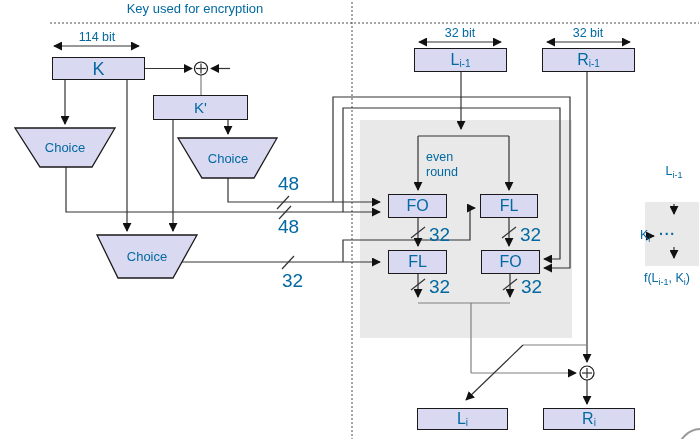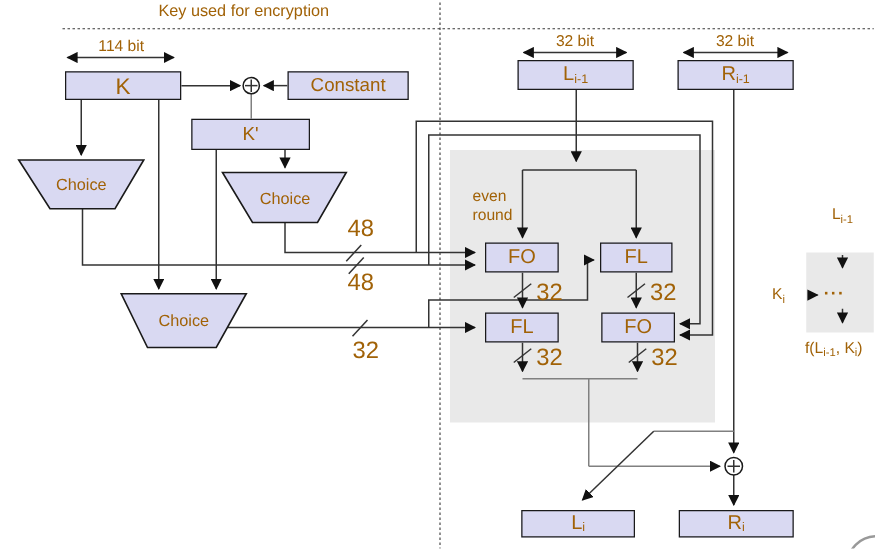--- a/index.html
+++ b/index.html
@@ -1,34 +1,34 @@
 <!DOCTYPE html>
 <html><head>
 <meta charset="utf-8">
 <style>
   html,body{margin:0;padding:0;background:#fff;}
   .canvas{
     position:relative;width:700px;height:439px;background:#ffffff;
-    font-family:"Liberation Sans",sans-serif;color:#a16207;overflow:hidden;
+    font-family:"Liberation Sans",sans-serif;color:#0369a1;overflow:hidden;
     --box-fill:#d9d9f2;--panel-fill:#e9e9e9;--line:#333333;--border:#1a1a1a;
   }
   svg.layer{position:absolute;left:0;top:0;width:700px;height:439px;}
   .box{
     position:absolute;display:flex;align-items:center;justify-content:center;
     background:var(--box-fill);border:1.4px solid var(--border);
     box-sizing:border-box;line-height:1;
   }
   .lbl{position:absolute;white-space:nowrap;line-height:1.2;}
   .ctr{text-align:center;}
   .sub{font-size:10px;transform:translateY(4px);display:inline-block;}
   .sub-sm{font-size:9px;transform:translateY(3px);display:inline-block;}
   .title{font-size:13px;}
   .small{font-size:12.5px;}
   .buslbl{font-size:19px;}
-  .wrap{white-space:normal;}
+  .wrap{white-space:normal;margin-left:48px;}
   .panel{fill:var(--panel-fill);}
   .trap{fill:var(--box-fill);stroke:var(--border);stroke-width:1.3;}
   .ln{stroke:var(--line);stroke-width:1.2;fill:none;}
   .lngray{stroke:#808080;stroke-width:1.2;fill:none;}
   .dash{stroke:#3a3a3a;stroke-width:0.9;stroke-dasharray:2 2;fill:none;}
   .xorc{fill:#ffffff;stroke:var(--border);stroke-width:1.2;}
   .dots{font-weight:bold;font-size:14px;letter-spacing:1px;}
 </style>
 </head>
 <body>
@@ -127,23 +127,20 @@
     <circle cx="701" cy="452" r="23" fill="none" stroke="#999" stroke-width="2"></circle>
   </svg>
 
   <div class="lbl title ctr" style="left:95px;top:1px;width:200px;">Key used for encryption</div>
 
   <div class="lbl small ctr" style="left:57px;top:30px;width:80px;">114 bit</div>
 
   <div class="box" style="left:52px;top:57px;width:93px;height:23px;font-size:18px;">
     <span>K</span>
   </div>
-  <div class="box" style="left:230px;top:57px;width:97px;height:23px;font-size:15px;">
-    <span>Constant</span>
-  </div>
   <div class="box" style="left:153px;top:95px;width:95px;height:25px;font-size:15px;">
     <span>K'</span>
   </div>
 
   <div class="lbl ctr" style="left:28px;top:140px;width:74px;font-size:13px;">Choice</div>
   <div class="lbl ctr" style="left:191px;top:151px;width:74px;font-size:13px;">Choice</div>
   <div class="lbl ctr" style="left:110px;top:249px;width:74px;font-size:13px;">Choice</div>
 
   <div class="lbl buslbl" style="left:278px;top:173px;">48</div>
   <div class="lbl buslbl" style="left:278px;top:216px;">48</div>
@@ -186,21 +183,21 @@
       <span class="sub">i</span>
   </div>
   <div class="box" style="left:543px;top:408px;width:92px;height:22px;font-size:16px;">
     <span>R</span>
       <span class="sub">i</span>
   </div>
 
   <div class="lbl small ctr" style="left:650px;top:164px;width:48px;">
     <span>L</span><span class="sub-sm">i-1</span>
   </div>
-  <div class="lbl small" style="left:604px;top:228px;width:24px;text-align:right;">
+  <div class="lbl small" style="left:640px;top:228px;width:24px;">
     <span>K</span><span class="sub-sm">i</span>
   </div>
   <div class="lbl dots" style="left:659px;top:226px;">···</div>
   <div class="lbl small ctr" style="left:634px;top:271px;width:66px;">
     <span>f(L</span><span class="sub-sm">i-1</span><span>, K</span><span class="sub-sm">i</span><span>)</span>
   </div>
 
 </div>
 
 </body></html>

